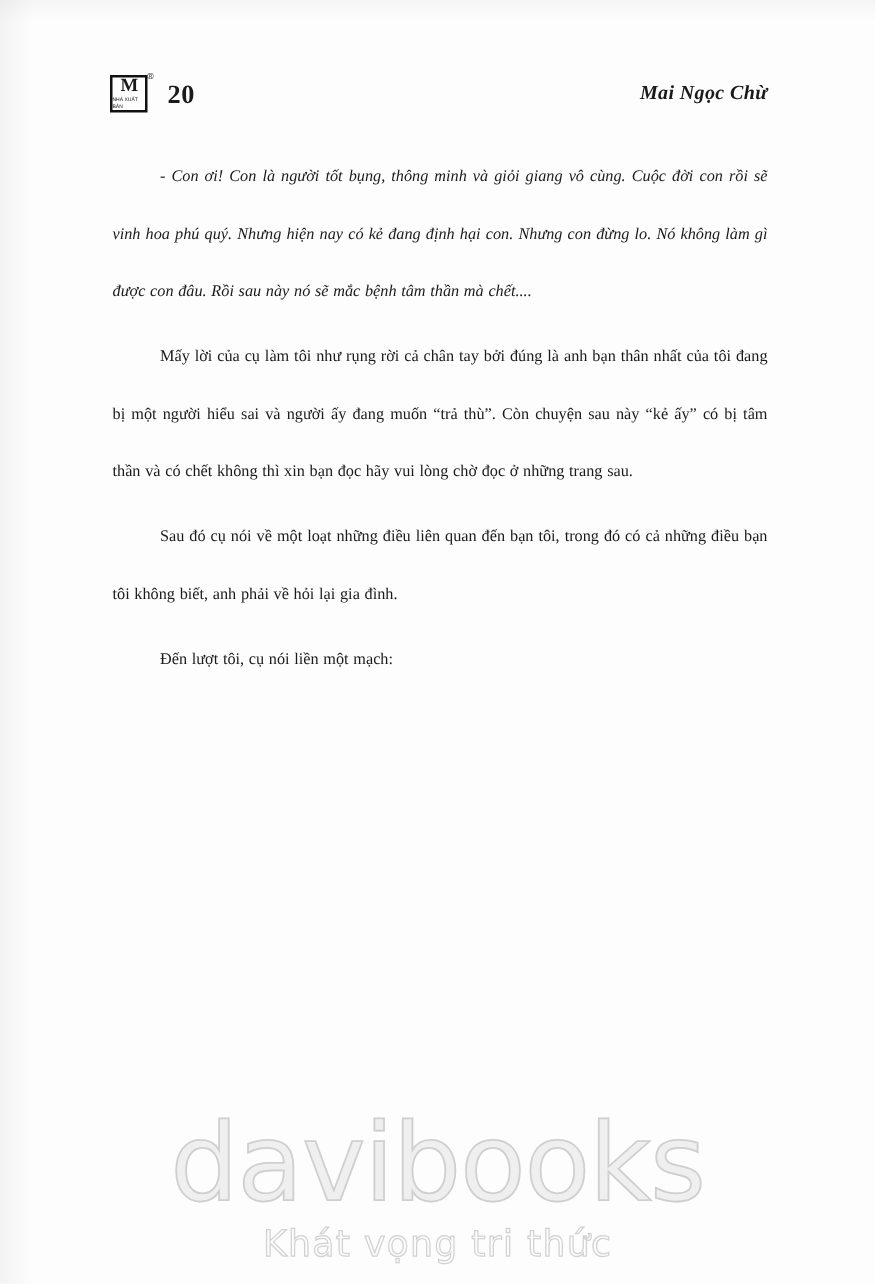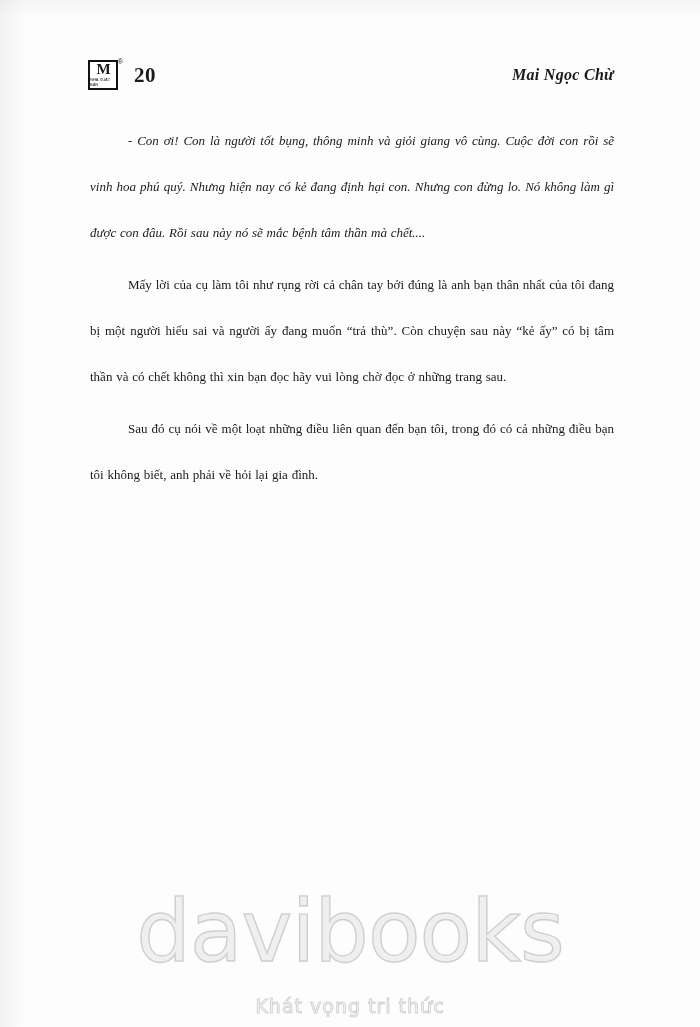--- a/index.html
+++ b/index.html
@@ -128,26 +128,26 @@
     font-family: "DejaVu Sans", sans-serif;
     font-size: 86px;
     line-height: 86px;
     letter-spacing: -1px;
     color: transparent;
     -webkit-text-stroke: 1.4px #cfcfcf;
     text-shadow: 0 1px 0 rgba(200,200,200,0.25);
   }
   .watermark-sub {
     font-family: "DejaVu Sans", sans-serif;
-    font-size: 19px;
+    font-size: 29px;
     line-height: 34px;
     letter-spacing: 1px;
     color: transparent;
     -webkit-text-stroke: 1px #d2d2d2;
-    margin-top: 15px;
+    margin-top: 4px;
   }
 
   
   .scan-edge-left {
     position: absolute;
     top: 0; left: 0;
     width: 26px; height: 100%;
     background: linear-gradient(to right, rgba(0,0,0,0.045), rgba(0,0,0,0));
   }
   .scan-edge-top {
@@ -174,20 +174,21 @@
       </div>
       <span class="page-number">20</span>
     </div>
     <div class="header-right">Mai Ngọc Chừ</div>
   </div>
 
   <div class="content">
     <p class="para italic indent">- Con ơi! Con là người tốt bụng, thông minh và giỏi giang vô cùng. Cuộc đời con rồi sẽ vinh hoa phú quý. Nhưng hiện nay có kẻ đang định hại con. Nhưng con đừng lo. Nó không làm gì được con đâu. Rồi sau này nó sẽ mắc bệnh tâm thần mà chết....</p>
     <p class="para indent gap">Mấy lời của cụ làm tôi như rụng rời cả chân tay bởi đúng là anh bạn thân nhất của tôi đang bị một người hiểu sai và người ấy đang muốn “trả thù”. Còn chuyện sau này “kẻ ấy” có bị tâm thần và có chết không thì xin bạn đọc hãy vui lòng chờ đọc ở những trang sau.</p>
     <p class="para indent gap">Sau đó cụ nói về một loạt những điều liên quan đến bạn tôi, trong đó có cả những điều bạn tôi không biết, anh phải về hỏi lại gia đình.</p>
+    <p class="para indent gap">Đến lượt tôi, cụ nói liền một mạch:</p>
   </div>
 
   <div class="watermark">
     <div class="watermark-main">davibooks</div>
     <div class="watermark-sub">Khát vọng tri thức</div>
   </div>
 
 </div>
 
 </body></html>

